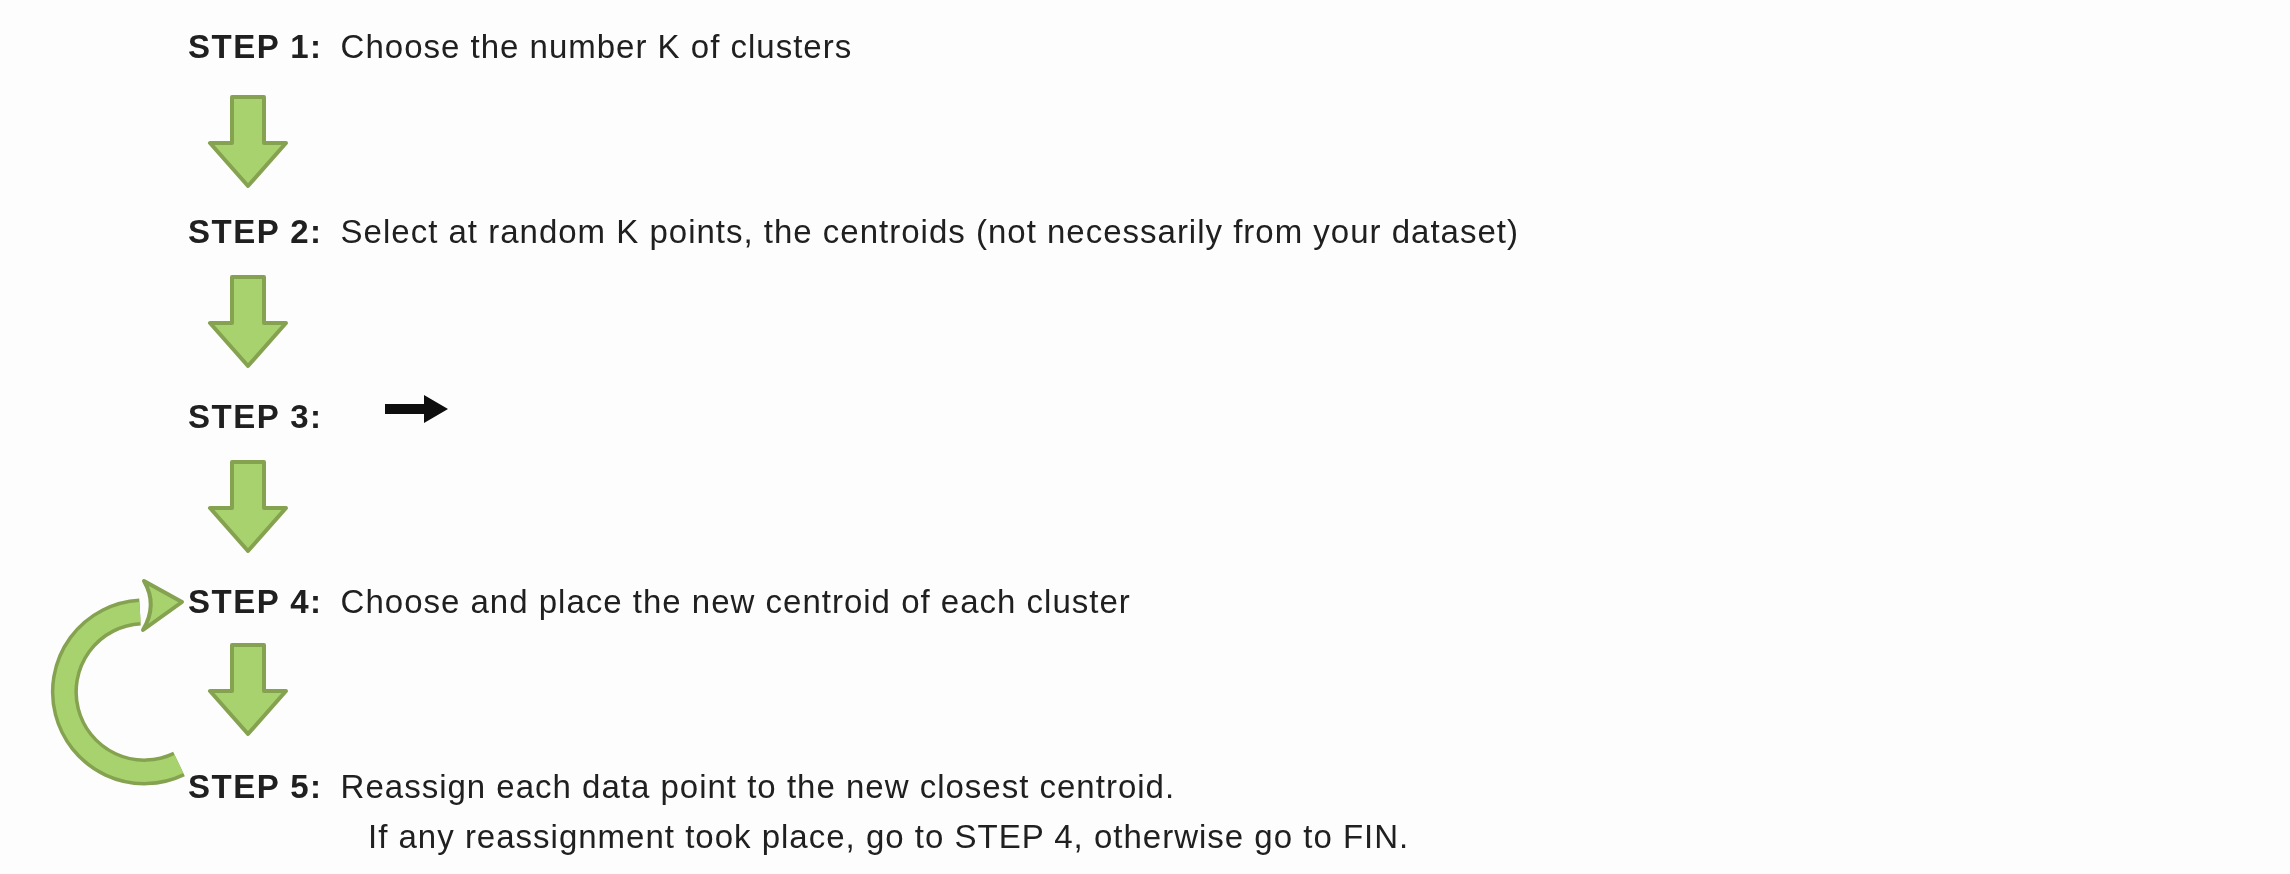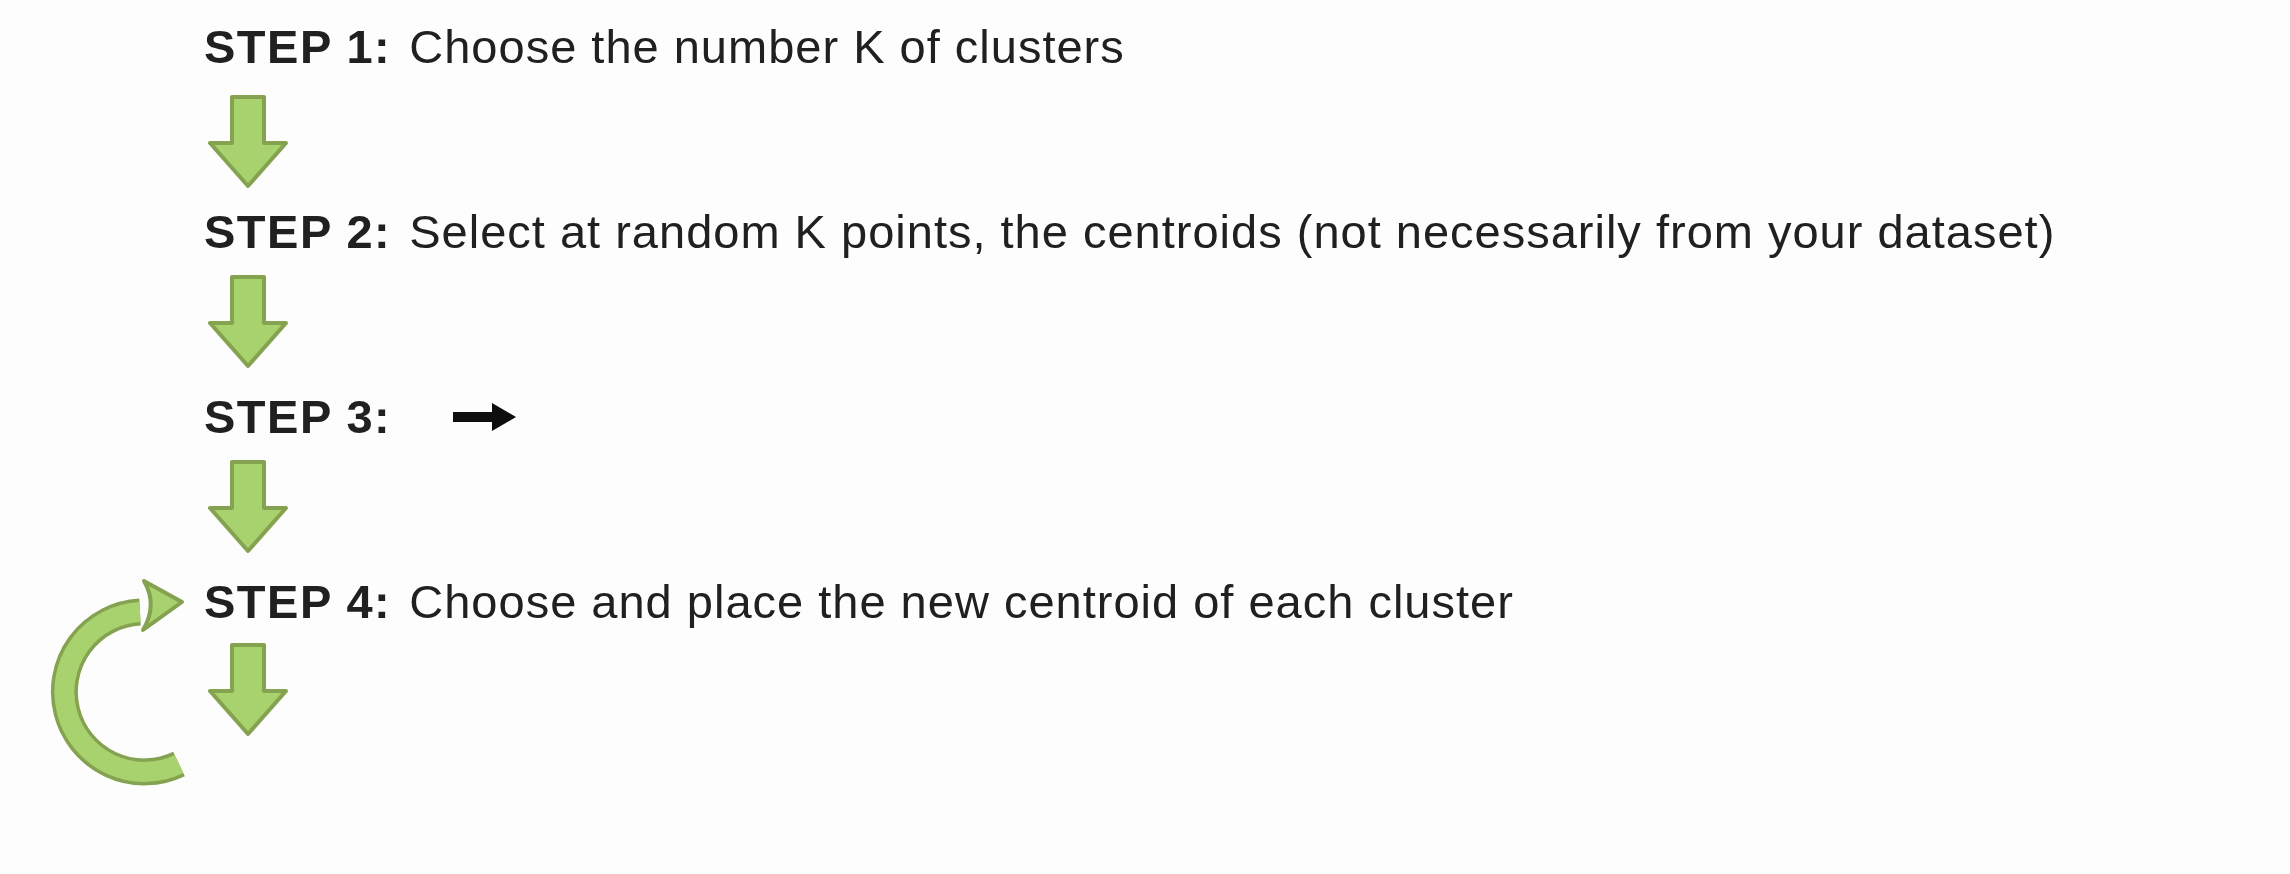--- a/index.html
+++ b/index.html
@@ -17,29 +17,28 @@
     width:2290px;
     height:874px;
     background:var(--background);
     font-family:"Liberation Sans", sans-serif;
     color:var(--text);
     overflow:hidden;
   }
   .step{
     position:absolute;
     left:188px;
-    font-size:47px;
+    font-size:33px;
     line-height:50px;
     letter-spacing:1px;
     white-space:nowrap;
-    margin-left:16px;
   }
   .step-row{
     display:flex;
-    align-items:center;
+    align-items:flex-start;
   }
   .lbl{
     font-weight:700;
     letter-spacing:1.5px;
     margin-right:18px;
   }
   .right-arrow-icon{
     margin:0 38px 0 42px;
     flex:0 0 auto;
     display:block;
@@ -111,15 +110,19 @@
     <path class="ga" d="M25 3 H57 V49 H79 L41 92 L3 49 H25 Z"></path>
   </svg>
 
   <svg class="loop-arrow" viewBox="0 0 160 230" aria-hidden="true">
     <path class="loop-under" d="M131 192 A 80 80 0 1 1 92 40"></path>
     <path class="loop-over" d="M131 192 A 80 80 0 1 1 92 40"></path>
     <path class="loop-head" d="M134 30 L96 9 Q110 33 95 58 Z"></path>
   </svg>
 
   <div class="step" style="top:762px">
+    <div>
+      <span class="lbl">STEP 5:</span><span>Reassign each data point to the new closest centroid.</span>
+    </div>
+    <div class="line2">If any reassignment took place, go to STEP 4, otherwise go to FIN.</div>
   </div>
 
 </div>
 
 </body></html>

